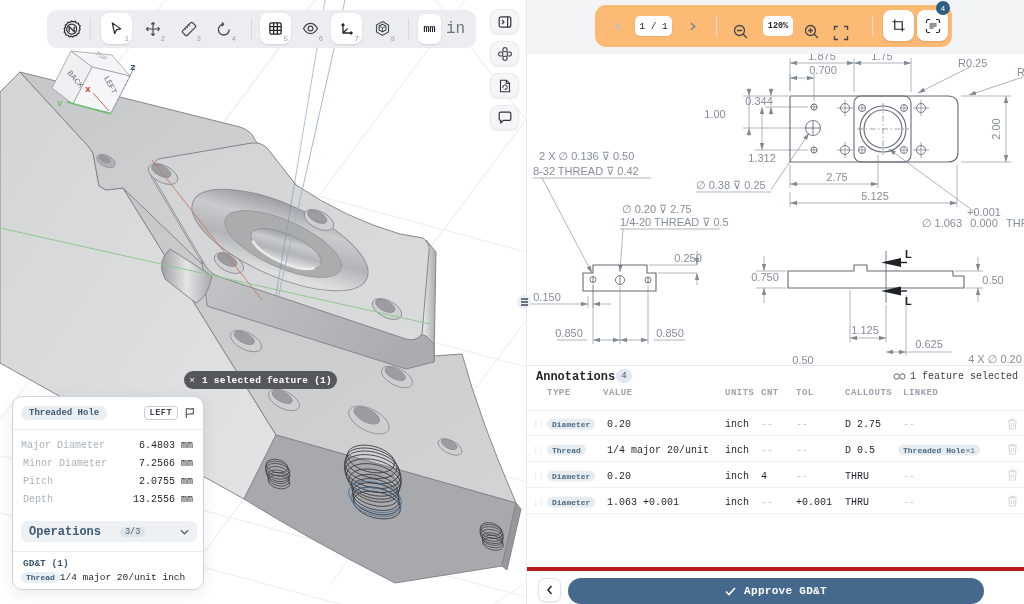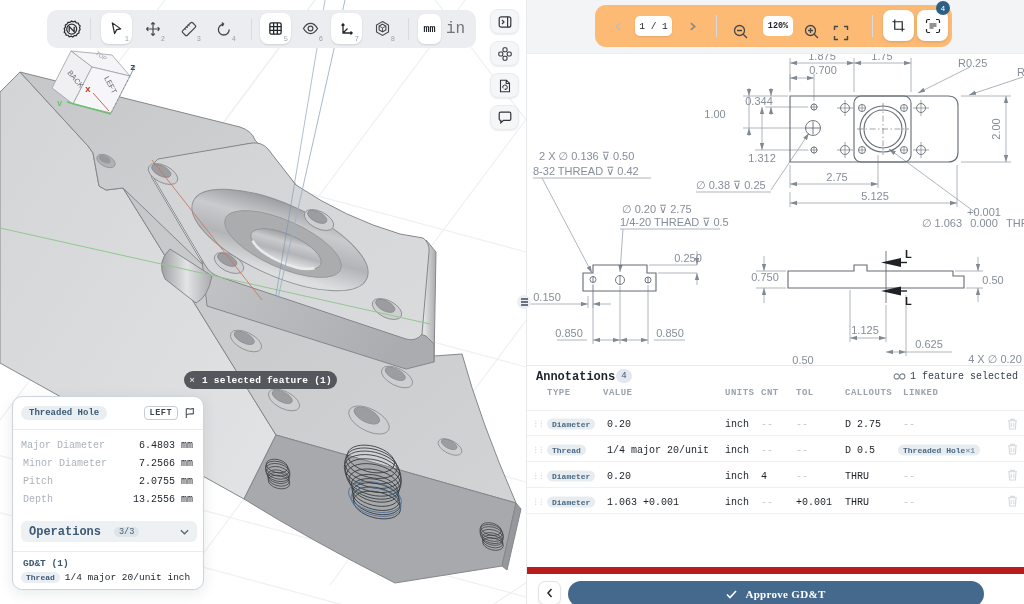--- a/index.html
+++ b/index.html
@@ -27,21 +27,21 @@
   #card { position:absolute; left:12px; top:396px; width:192px; height:194px; background:#fff; border:1px solid #ccd5dd; border-radius:10px; box-shadow:0 4px 14px rgba(40,60,80,.10); z-index:25; font-size:10px; }
   .crow { display:flex; align-items:center; }
   #card .pill { background:#e9eef2; border-radius:8px; color:#3c5a74; font-size:9px; padding:2px 8px; font-weight:bold; }
   #card .hr { height:1px; background:#e8ecef; margin:0 0; }
 
   
   #band { position:absolute; left:0; top:0; width:498px; height:54px; background:#f3f4f6; border-bottom:1px solid #eceef1; }
   #vtoolbar { position:absolute; left:68px; top:5px; width:357px; height:42px; background:#fdba74; border-radius:11px; display:flex; align-items:center; z-index:5; }
   #drawing { position:absolute; left:0; top:54px; width:498px; height:311px; }
   #annos { position:absolute; left:0; top:365px; width:498px; height:202px; background:#fff; border-top:1px solid #e7e9ec; font-size:10px; }
-  #footer { position:absolute; left:0; top:567px; width:498px; height:37px; background:#fff; border-top:7px solid #b91c1c;font-family:Liberation Serif, serif; }
+  #footer { position:absolute; left:0; top:567px; width:498px; height:37px; background:#fff; border-top:4px solid #b91c1c; }
   .apill { background:#e7ecf0; border-radius:7px; color:#4a6a84; font-size:8px; font-weight:bold; padding:1px 5px; }
   .arow { position:absolute; left:0; width:498px; height:26px; border-bottom:1px solid #eef0f3; }
   .hdr { position:absolute; top:0; color:#9aa3ac; font-size:9px; font-weight:bold; letter-spacing:0.5px; }
   .cell { position:absolute; top:56%; transform:translateY(-50%); color:#1b2228; font-size:10px; white-space:nowrap; }
   .dim2 { color:#c2c8cf; }
   .grip { position:absolute; left:5px; top:50%; transform:translateY(-50%); color:#b9bfc6; font-size:7.5px; letter-spacing:-2px; }
 </style>
 </head>
 <body>
 <div id="app">
@@ -326,30 +326,30 @@
       <div class="crow" style="margin:7px 10px 0 10px;justify-content:space-between">
           <span style="color:#aab2ba">Pitch</span>
           <span style="color:#22282e">2.0755 mm</span>
         </div>
       <div class="crow" style="margin:7px 10px 0 10px;justify-content:space-between">
           <span style="color:#aab2ba">Depth</span>
           <span style="color:#22282e">13.2556 mm</span>
         </div>
       <div style="position:absolute;left:8px;top:124px;width:176px;height:21px;background:#edf1f4;border-radius:6px;display:flex;align-items:center;padding:0 8px">
         <span style="font-size:12px;color:#3d5a74;font-weight:bold">Operations</span>
-        <span style="background:#dde4ea;border-radius:7px;font-size:8.5px;color:#4a6074;padding:0px 5px;margin-left:13px">3/3</span>
+        <span style="background:#dde4ea;border-radius:7px;font-size:8.5px;color:#4a6074;padding:0px 5px;margin-left:19px">3/3</span>
         <svg width="9" height="6" viewBox="0 0 10 6" style="margin-left:auto" fill="none" stroke="#5a646e" stroke-width="1.4">
             <path d="M1 1 L5 5 L9 1"></path>
           </svg>
       </div>
       <div class="hr" style="position:absolute;left:0;top:154px;width:100%"></div>
       <div style="position:absolute;left:10px;top:161px;font-size:9.5px;font-weight:bold;color:#3b5873">GD&amp;T (1)</div>
       <div style="position:absolute;left:8px;top:175px;display:flex;align-items:center">
         <span style="background:#e9eef2;border-radius:6px;color:#3c5a74;font-size:8px;font-weight:bold;padding:1px 5px">Thread</span>
-        <span style="color:#22282e;font-size:9.5px;margin-left:5px;white-space:nowrap">1/4 major 20/unit inch</span>
+        <span style="color:#22282e;font-size:9.5px;white-space:nowrap">1/4 major 20/unit inch</span>
       </div>
     </div>
   </div>
   <div id="right">
     <div id="band"></div>
     <svg id="drawing" width="498" height="311" viewBox="0 54 498 311" font-family="Liberation Sans, sans-serif">
       <defs>
         <marker id="ae" orient="auto" markerWidth="10" markerHeight="8" refX="9" refY="3">
             <path d="M0,0.2 L9,3 L0,5.8 Z" fill="#818992"></path>
           </marker>

